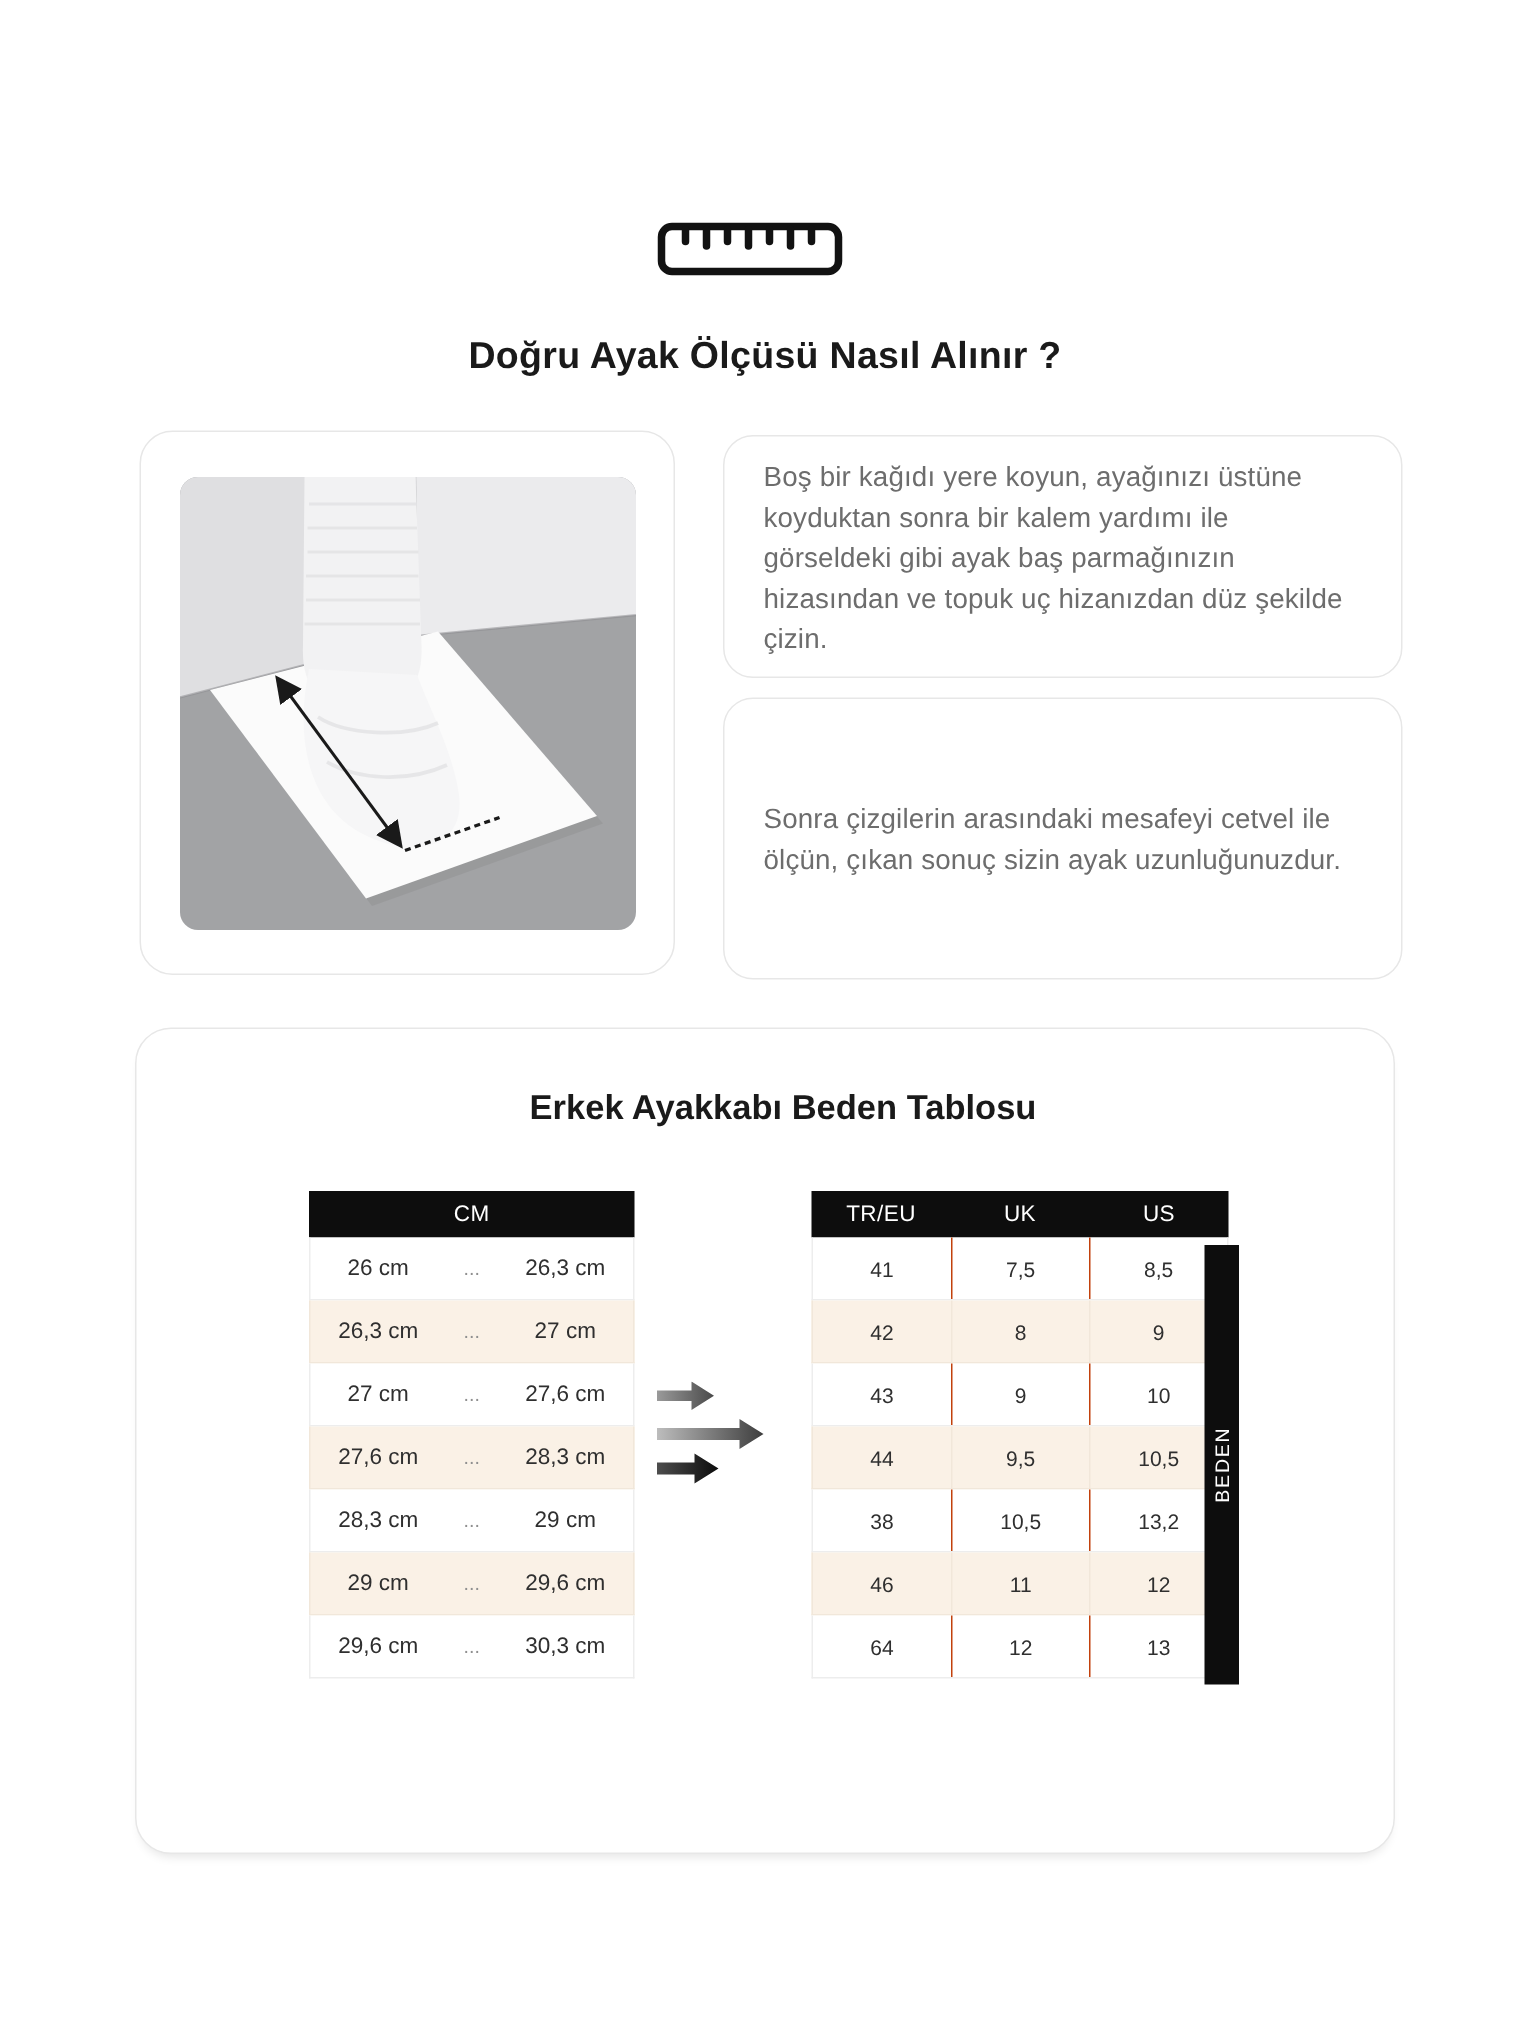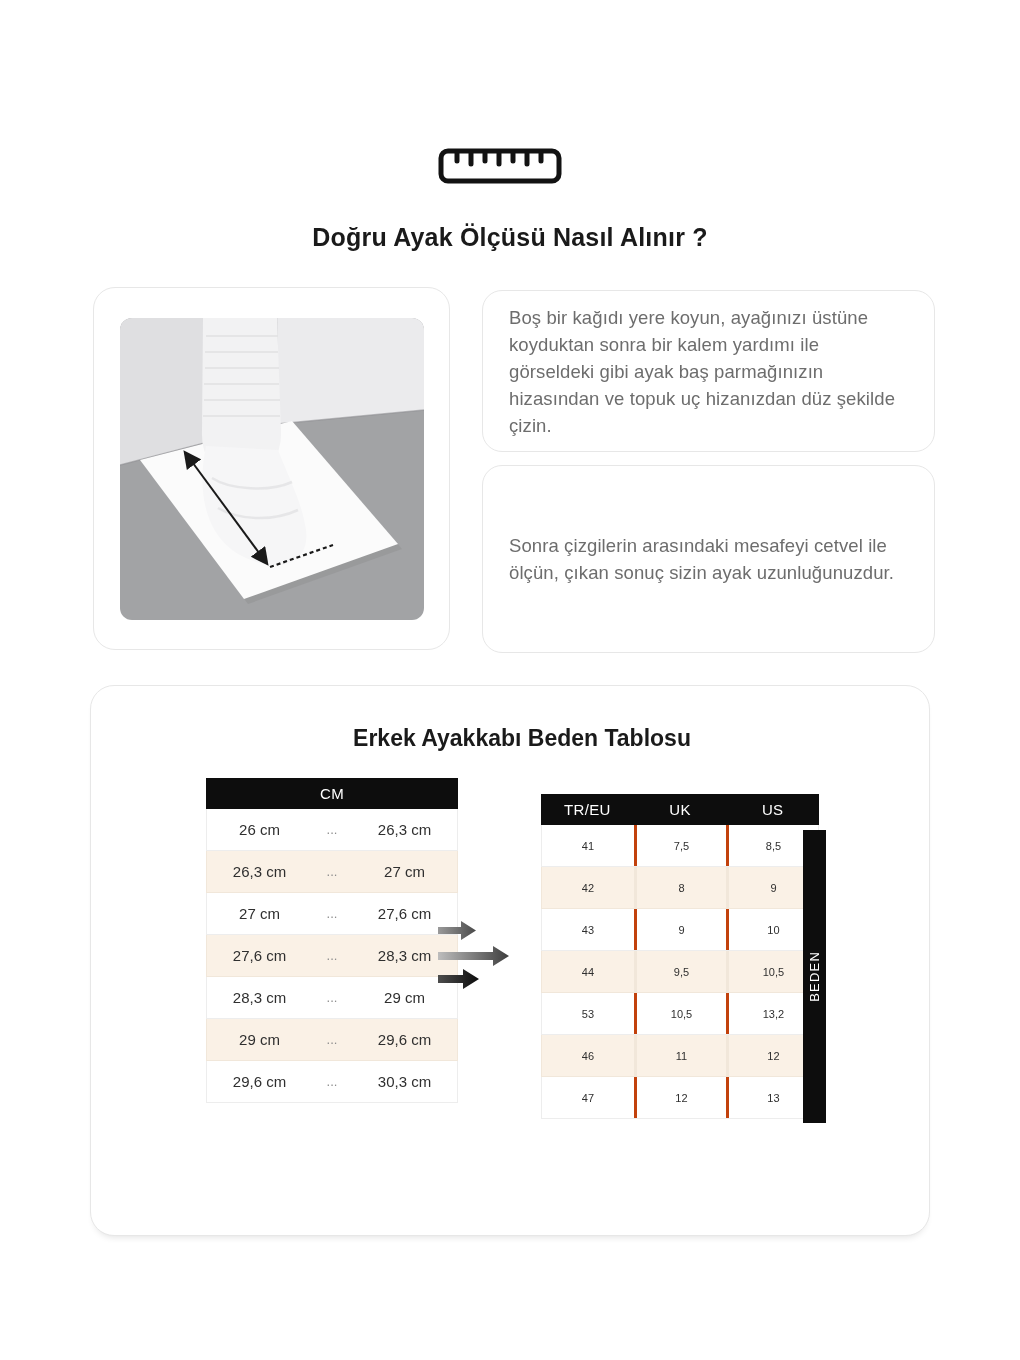--- a/index.html
+++ b/index.html
@@ -45,46 +45,46 @@
   .size-title {
     position:absolute; left:12px; top:38px; width:100%; margin:0; text-align:center;
     font-size:23px; line-height:28px; font-weight:700; color:#1a1a1a;
   }
   .t-header {
     height:31px; background:var(--accent-black,#0d0d0d); color:#fff;
     display:flex; align-items:center; justify-content:center;
     font-size:15px; font-weight:500; letter-spacing:.3px;
   }
   
-  .cm-table { position:absolute; left:115px; top:92px; width:252px; }
+  .cm-table { position:absolute; left:115px; top:108px; width:217px; }
   .cm-row {
     height:42px; display:flex; align-items:center; box-sizing:border-box;
     background:#fff; border:1px solid #ededed; border-top:none;
     font-size:15px; color:#2f2f2f;
   }
   .cm-row.alt { background:var(--stripe,#faf1e6); border-color:#f1e7da; }
   .cm-c1 { width:42%; text-align:center; }
   .cm-sep { width:16%; text-align:center; color:#8f8f8f; font-size:13px; }
   .cm-c3 { width:42%; text-align:center; }
   
   .arrows { position:absolute; left:347px; top:235px; }
   
   .size-table { position:absolute; left:432px; top:108px; width:278px;padding-left:18px; }
   .sh span { width:33.33%; text-align:center; }
   .s-row {
     height:42px; display:flex; box-sizing:border-box; background:#fff;
     border:1px solid #ededed; border-top:none;
-    font-size:11px; color:#2f2f2f;
+    font-size:14px; color:#2f2f2f;
   }
   .s-row.alt { background:var(--stripe,#faf1e6); border-color:#f1e7da; }
   .sc {
     width:33.33%; display:flex; align-items:center; justify-content:center;
     box-sizing:border-box;
   }
-  .sc + .sc { border-left:3px solid #c2410c; }
+  .sc + .sc { border-left:1px solid #c2410c; }
   .s-row.alt .sc + .sc { border-left-color:#f1e7da; }
   
   .beden-bar {
     position:absolute; left:712px; top:144px; width:23px; height:293px;
     background:var(--accent-black,#0d0d0d);
     display:flex; align-items:center; justify-content:center;
   }
   .beden-text {
     color:#fff; font-size:13px; letter-spacing:1.2px;
     writing-mode:vertical-rl; transform:rotate(180deg);
@@ -219,31 +219,31 @@
         <span class="sc">43</span>
           <span class="sc">9</span>
           <span class="sc">10</span>
       </div>
       <div class="s-row alt">
         <span class="sc">44</span>
           <span class="sc">9,5</span>
           <span class="sc">10,5</span>
       </div>
       <div class="s-row">
-        <span class="sc">53</span>
+        <span class="sc">38</span>
           <span class="sc">10,5</span>
           <span class="sc">13,2</span>
       </div>
       <div class="s-row alt">
         <span class="sc">46</span>
           <span class="sc">11</span>
           <span class="sc">12</span>
       </div>
       <div class="s-row">
-        <span class="sc">47</span>
+        <span class="sc">64</span>
           <span class="sc">12</span>
           <span class="sc">13</span>
       </div>
     </div>
 
     <div class="beden-bar">
       <span class="beden-text">BEDEN</span>
     </div>
   </div>
 

